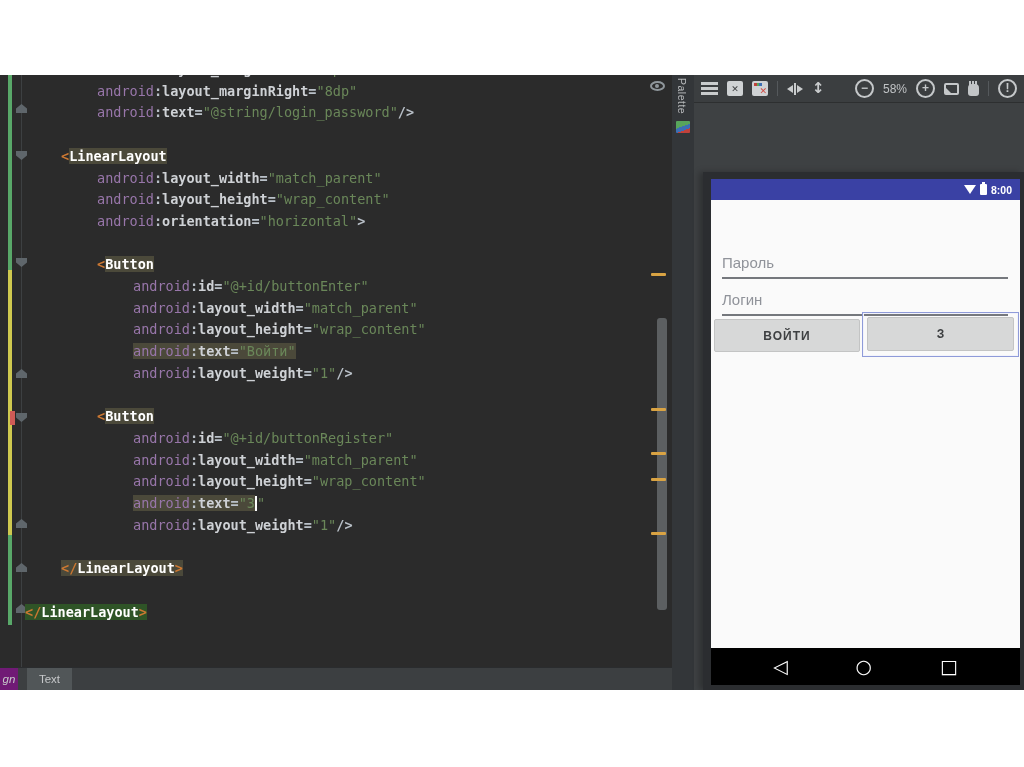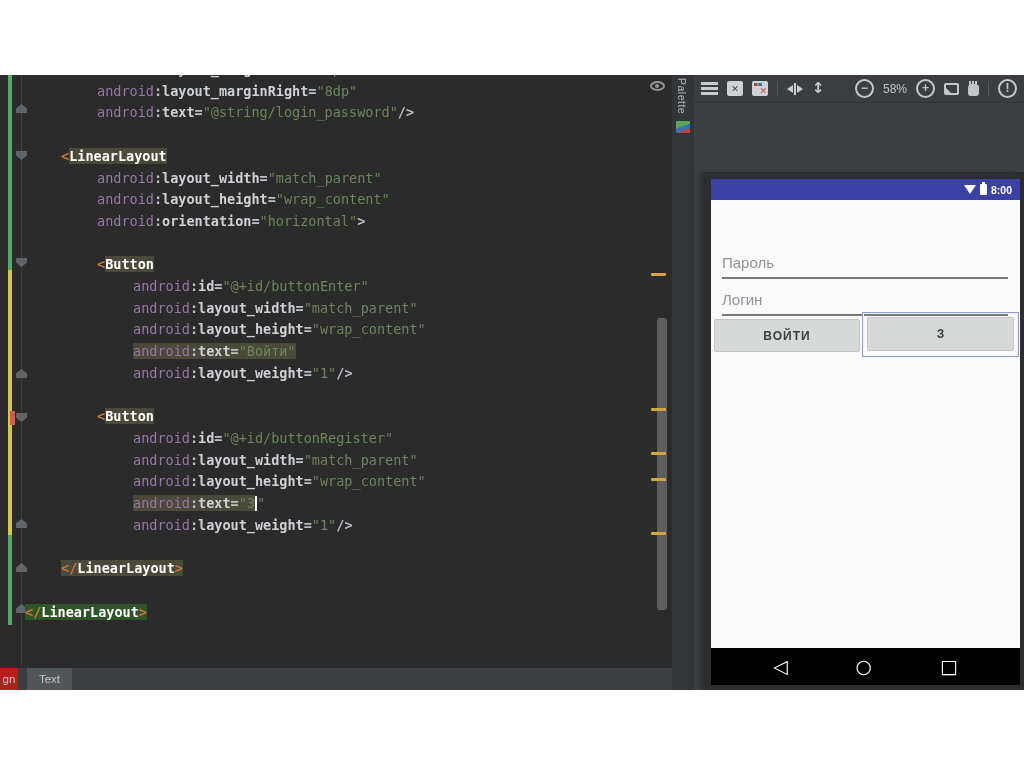--- a/index.html
+++ b/index.html
@@ -31,21 +31,21 @@
   .caret{display:inline-block;width:2px;height:15px;background:#ffffff;vertical-align:-3px;}
 
   .scroll-thumb{position:absolute;left:657px;top:243px;width:10px;height:292px;background:#5c5f61;border-radius:3px;}
   .warn-mark{position:absolute;left:651px;width:15px;height:3px;background:#d9a343;border-radius:1px;}
   .eye{position:absolute;left:650px;top:6px;width:15px;height:10px;border:2px solid #8f969b;border-radius:50%;box-sizing:border-box;}
   .eye::after{content:"";position:absolute;left:3.2px;top:1.2px;width:4px;height:4px;border-radius:50%;background:#8f969b;}
 
   .tabbar{position:absolute;left:0;top:592px;width:672px;height:23px;background:#3c3f41;border-top:1px solid #2a2c2e;box-sizing:border-box;}
   .tab{position:absolute;top:0;height:22px;display:flex;align-items:center;justify-content:center;
        font-size:11.5px;color:#c6c8ca;}
-  .tab.partial{left:0;width:18px;background:#b91c1c;}
+  .tab.partial{left:0;width:18px;background:#701a75;font-style:italic;}
   .tab.selected{left:27px;width:45px;background:#515658;}
 
   
   .strip{position:absolute;left:672px;top:0;width:22px;height:615px;background:#333639;}
   .strip-label{position:absolute;left:4px;top:3px;height:36px;overflow:hidden;writing-mode:vertical-rl;
        font-size:10.5px;color:#b6b8ba;letter-spacing:.5px;}
   .palette-icon{position:absolute;left:4px;top:46px;width:14px;height:12px;border-radius:1px;
        background:linear-gradient(160deg,#58a55c 0 45%,#3d6fb4 45% 72%,#c0413b 72% 100%);}
 
   

